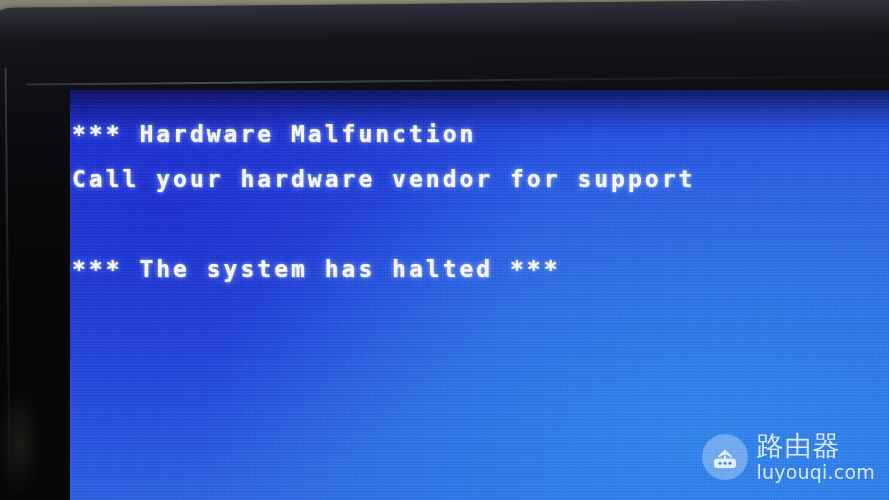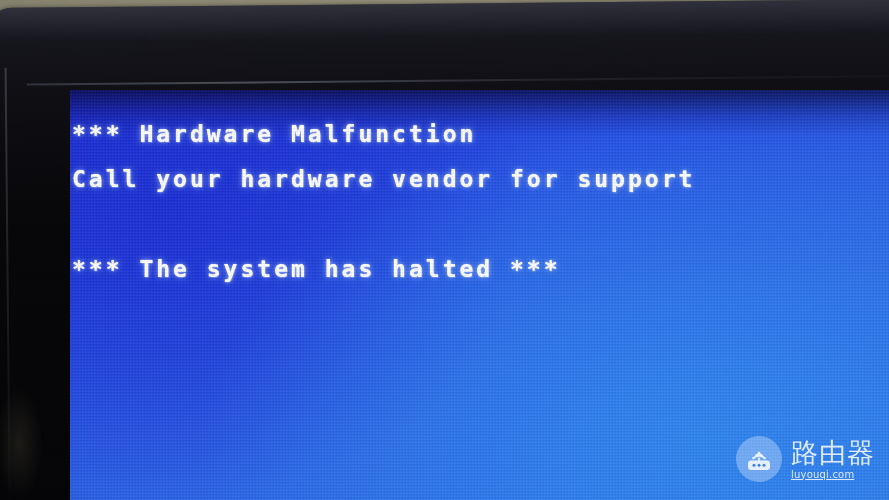--- a/index.html
+++ b/index.html
@@ -190,24 +190,23 @@
   }
   .wm-cn {
     font-family: "DejaVu Sans", "Liberation Sans", sans-serif;
     font-size: 27px;
     color: rgba(255,255,255,0.93);
     letter-spacing: 1px;
     margin-bottom: 4px;
   }
   .wm-en {
     font-family: "DejaVu Sans", "Liberation Sans", sans-serif;
-    font-size: 10px;
+    font-size: 19px;
     color: rgba(255,255,255,0.90);
     letter-spacing: 0.2px;
-    text-decoration: underline;
   }
 </style>
 </head>
 <body>
 
 <div class="photo">
 
   <div class="wall">
     <div class="wall-shade"></div>
   </div>

